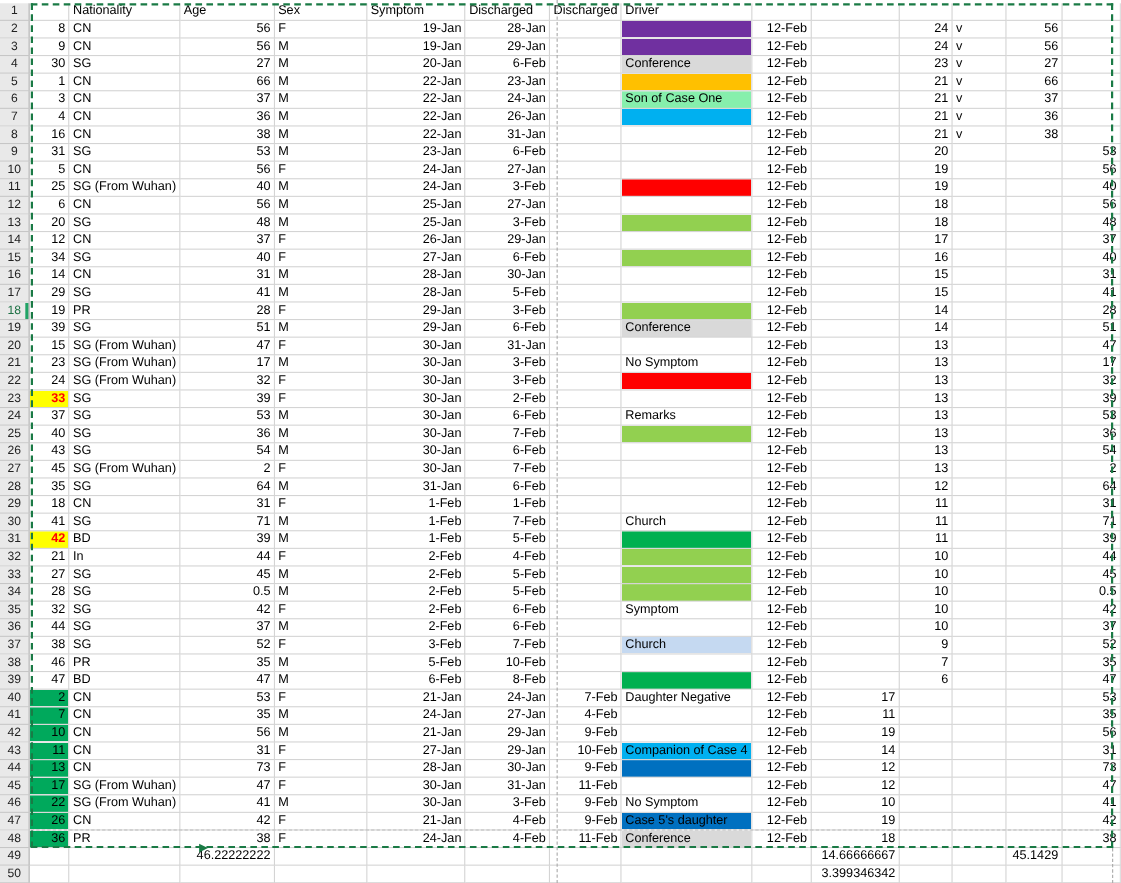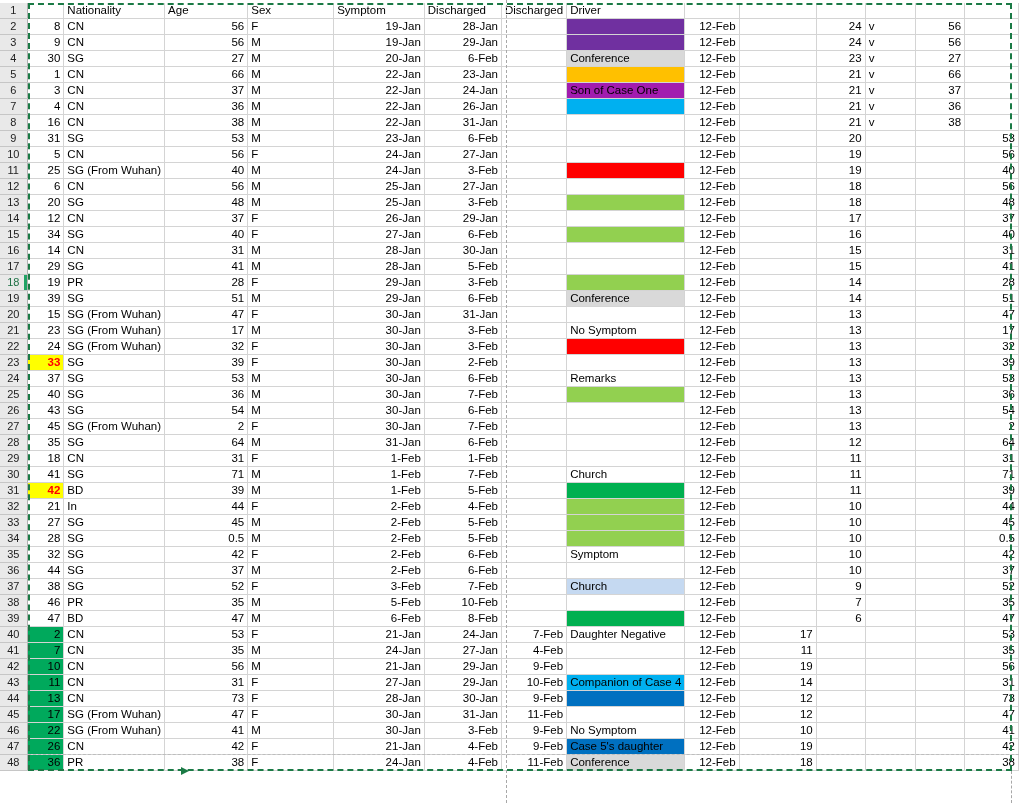--- a/index.html
+++ b/index.html
@@ -133,21 +133,21 @@
         </tr>
         <tr>
           <th>6</th>
           <td class="a-r">3</td>
           <td class="a-l">CN</td>
           <td class="a-r">37</td>
           <td class="a-l">M</td>
           <td class="a-r">22-Jan</td>
           <td class="a-r">24-Jan</td>
           <td class="a-r"></td>
-          <td class="a-l" style="background: #a21caf;">Son of Case One</td>
+          <td class="a-l" style="background: #86efac;">Son of Case One</td>
           <td class="a-r">12-Feb</td>
           <td class="a-r"></td>
           <td class="a-r">21</td>
           <td class="a-l">v</td>
           <td class="a-r">37</td>
           <td class="a-r"></td>
         </tr>
         <tr>
           <th>7</th>
           <td class="a-r">4</td>
@@ -854,20 +854,54 @@
           <td class="a-r">24-Jan</td>
           <td class="a-r">4-Feb</td>
           <td class="a-r">11-Feb</td>
           <td class="a-l" style="background: rgb(217, 217, 217);">Conference</td>
           <td class="a-r">12-Feb</td>
           <td class="a-r">18</td>
           <td class="a-r"></td>
           <td class="a-l"></td>
           <td class="a-r"></td>
           <td class="a-r">38</td>
+        </tr>
+        <tr>
+          <th>49</th>
+          <td class="a-r"></td>
+          <td class="a-l"></td>
+          <td class="a-r">46.22222222</td>
+          <td class="a-l"></td>
+          <td class="a-r"></td>
+          <td class="a-r"></td>
+          <td class="a-r"></td>
+          <td class="a-l"></td>
+          <td class="a-r"></td>
+          <td class="a-r">14.66666667</td>
+          <td class="a-r"></td>
+          <td class="a-l"></td>
+          <td class="a-r">45.1429</td>
+          <td class="a-r"></td>
+        </tr>
+        <tr>
+          <th>50</th>
+          <td class="a-r"></td>
+          <td class="a-l"></td>
+          <td class="a-r"></td>
+          <td class="a-l"></td>
+          <td class="a-r"></td>
+          <td class="a-r"></td>
+          <td class="a-r"></td>
+          <td class="a-l"></td>
+          <td class="a-r"></td>
+          <td class="a-r">3.399346342</td>
+          <td class="a-r"></td>
+          <td class="a-l"></td>
+          <td class="a-r"></td>
+          <td class="a-r"></td>
         </tr>
       </tbody>
   </table>
   <div class="overlay" id="pb-v"></div>
   <div class="overlay" id="pb-h"></div>
   <div class="overlay" id="pb-v2"></div>
   <div class="overlay" id="marquee"></div>
   <div class="overlay" id="corner-marker"></div>
 </div>
 

